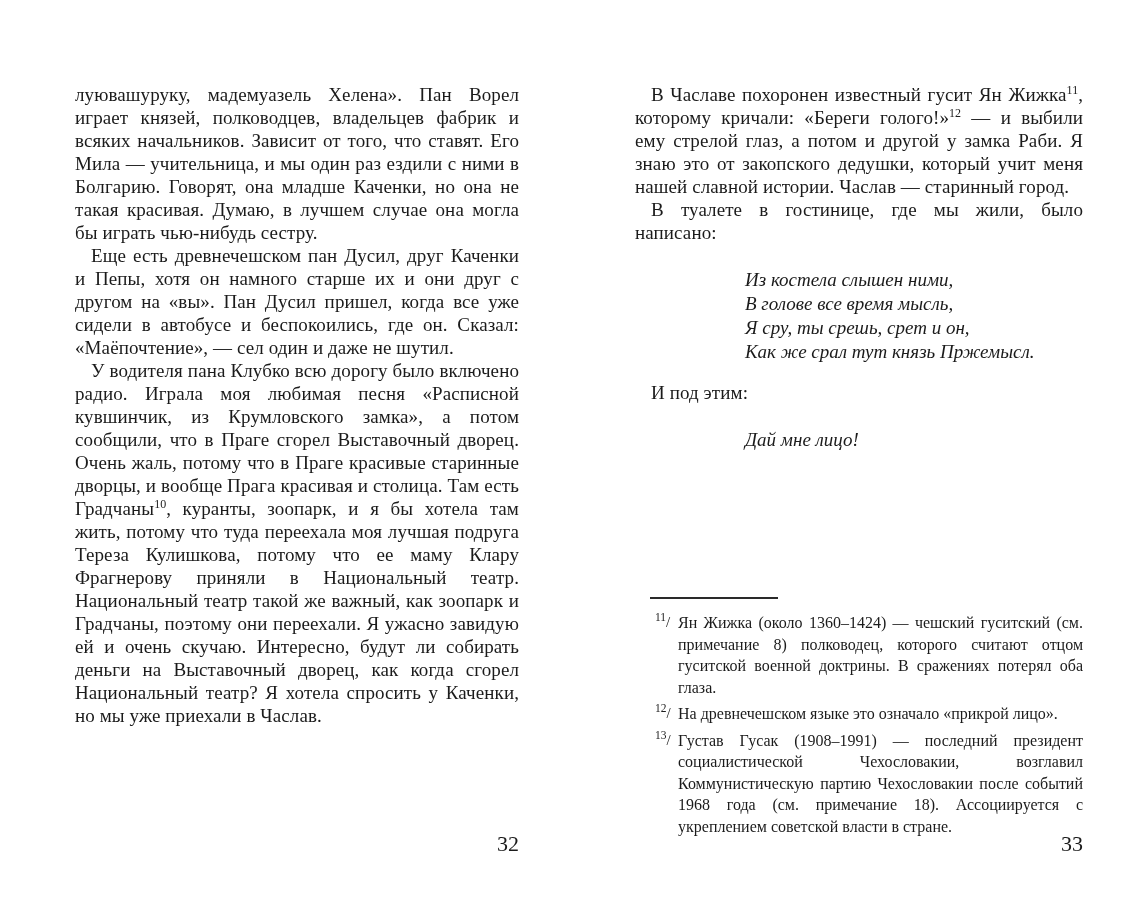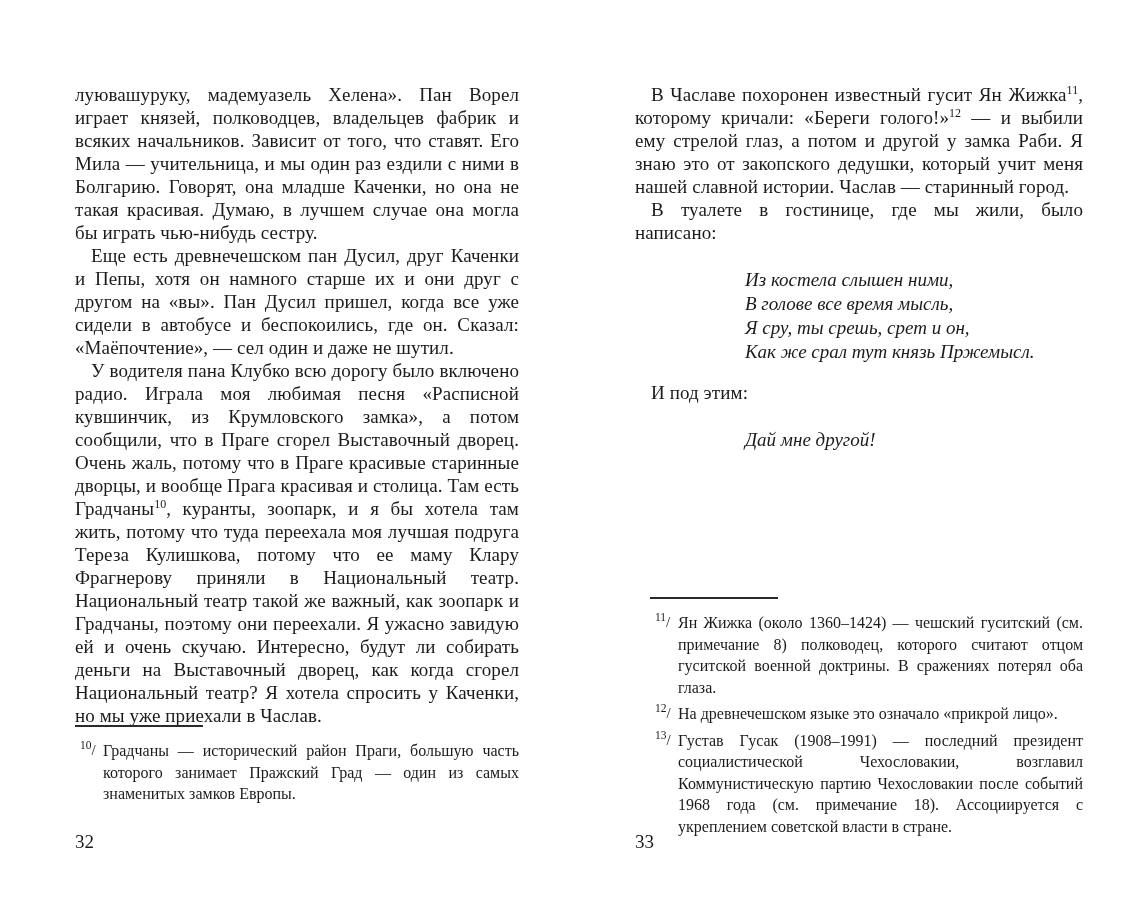--- a/index.html
+++ b/index.html
@@ -71,45 +71,36 @@
   }
   .fn-marker .fn-num {
     font-size:11.5px;
     vertical-align:super;
     line-height:0;
   }
 
   .page-num {
     position:absolute;
     top:819px; left:0; right:0;
-    text-align:left;
-    font-size:19px;
+    text-align:right;
+    font-size:22px;
   }
 </style>
 </head>
 <body>
 
 <div class="spread">
 
   <div class="page page-left">
     <div class="body-text">
       <p class="body">луювашуруку, мадемуазель Хелена». Пан Ворел играет князей, полководцев, владельцев фабрик и всяких начальников. Зависит от того, что ставят. Его Мила — учительница, и мы один раз ездили с ними в Болгарию. Говорят, она младше Каченки, но она не такая красивая. Думаю, в лучшем случае она могла бы играть чью-нибудь сестру.</p>
       <p class="body indent">Еще есть древнечешском пан Дусил, друг Каченки и Пепы, хотя он намного старше их и они друг с другом на «вы». Пан Дусил пришел, когда все уже сидели в автобусе и беспокоились, где он. Сказал: «Маёпочтение», — сел один и даже не шутил.</p>
       <p class="body indent">У водителя пана Клубко всю дорогу было включено радио. Играла моя любимая песня «Расписной кувшинчик, из Крумловского замка», а потом сообщили, что в Праге сгорел Выставочный дворец. Очень жаль, потому что в Праге красивые старинные дворцы, и вообще Прага красивая и столица. Там есть Градчаны<sup class="fnref">10</sup>, куранты, зоопарк, и я бы хотела там жить, потому что туда переехала моя лучшая подруга Тереза Кулишкова, потому что ее маму Клару Фрагнерову приняли в Национальный театр. Национальный театр такой же важный, как зоопарк и Градчаны, поэтому они переехали. Я ужасно завидую ей и очень скучаю. Интересно, будут ли собирать деньги на Выставочный дворец, как когда сгорел Национальный театр? Я хотела спросить у Каченки, но мы уже приехали в Часлав.</p>
     </div>
 
-    <div class="footnote-block">
-      <div class="footnote-rule"></div>
-      <div class="footnotes">
-        <div class="footnote">
-          <span class="fn-marker"><span class="fn-num">10</span><span>/</span></span>
-          <span class="fn-text">Градчаны — исторический район Праги, большую часть которого занимает Пражский Град — один из самых знаменитых замков Европы.</span>
-        </div>
-      </div>
-    </div>
 
     <div class="page-num">32</div>
   </div>
 
   <div class="page page-right">
     <div class="body-text">
       <p class="body indent">В Чаславе похоронен известный гусит Ян Жижка<sup class="fnref">11</sup>, которому кричали: «Береги голого!»<sup class="fnref">12</sup> — и выбили ему стрелой глаз, а потом и другой у замка Раби. Я знаю это от закопского дедушки, который учит меня нашей славной истории. Часлав — старинный город.</p>
       <p class="body indent">В туалете в гостинице, где мы жили, было написано:</p>
 
       <div class="verse">
@@ -117,21 +108,21 @@
         <div class="verse-line">В голове все время мысль,</div>
         <div class="verse-line">Я сру, ты срешь, срет и он,</div>
         <div class="verse-line">Как же срал тут князь Пржемысл.</div>
       </div>
 
       <p class="body indent verse-label">И под этим:</p>
 
 
 
       <div class="verse">
-        <div class="verse-line">Дай мне другой!</div>
+        <div class="verse-line">Дай мне лицо!</div>
       </div>
     </div>
 
     <div class="footnote-block">
       <div class="footnote-rule"></div>
       <div class="footnotes">
         <div class="footnote">
           <span class="fn-marker"><span class="fn-num">11</span><span>/</span></span>
           <span class="fn-text">Ян Жижка (около 1360–1424) — чешский гуситский (см. примечание 8) полководец, которого считают отцом гуситской военной доктрины. В сражениях потерял оба глаза.</span>
         </div>

